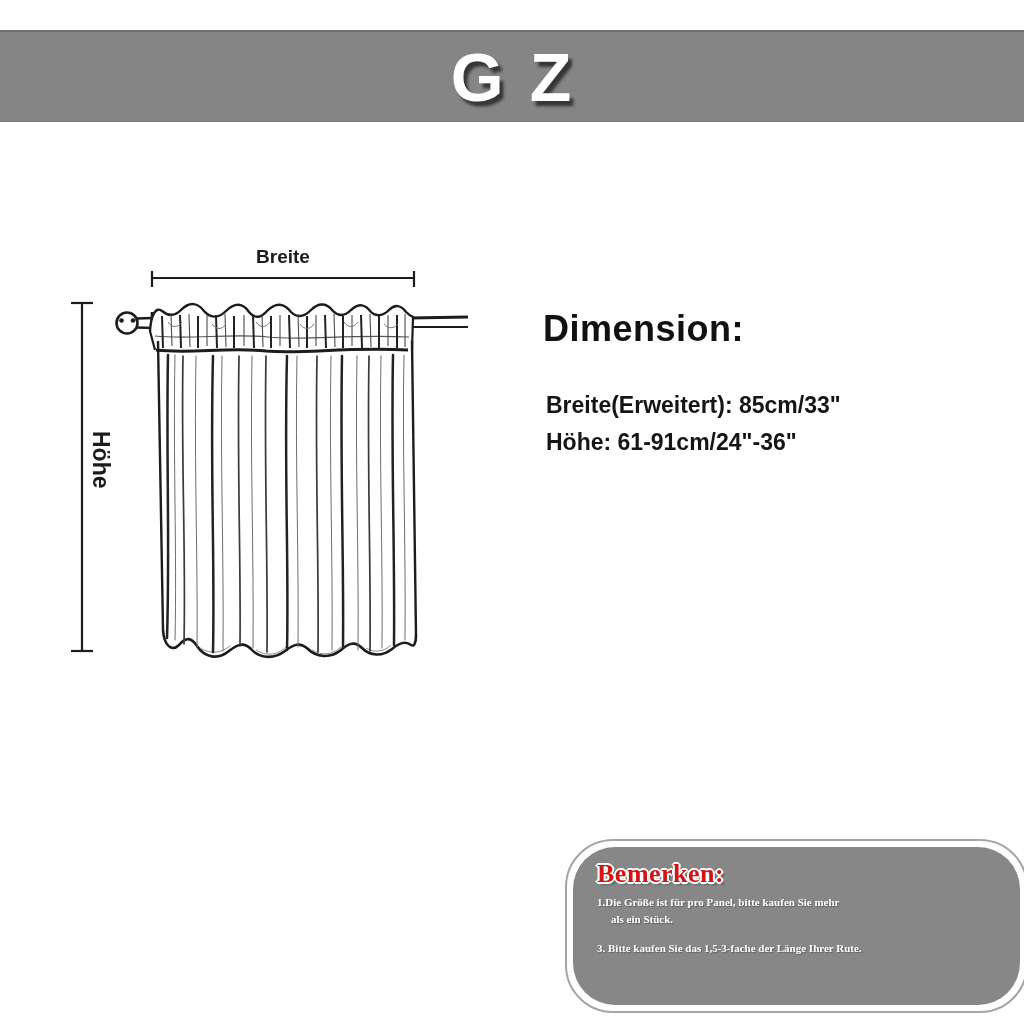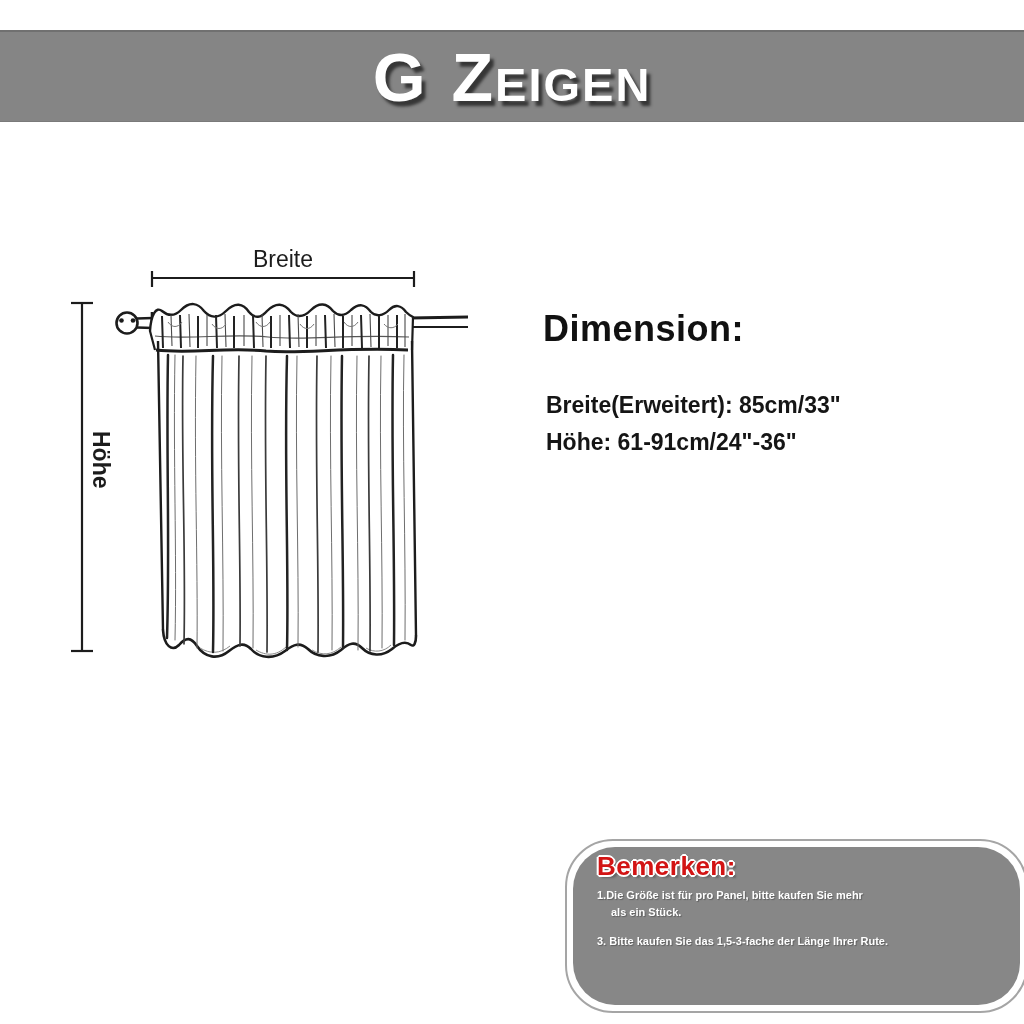--- a/index.html
+++ b/index.html
@@ -17,21 +17,21 @@
     color:#ffffff;font-weight:bold;letter-spacing:2px;line-height:1;
     text-shadow:4px 5px 3px rgba(40,40,40,0.85);
     display:flex;align-items:baseline;white-space:pre;
   }
   .banner-title .cap{font-size:68px;}
   .banner-title .sc{font-size:47px;}
   .banner-title .word-gap{display:inline-block;width:24px;}
   
   .label-breite{
     position:absolute;left:152px;top:246px;width:262px;text-align:center;
-    font-size:23px;font-weight:normal;color:#1c1c1c;
+    font-size:19px;font-weight:bold;color:#1c1c1c;
   }
   .label-hoehe{
     position:absolute;left:87px;top:431px;
     writing-mode:vertical-rl;font-size:23px;font-weight:bold;color:#1c1c1c;
   }
   .diagram-svg{position:absolute;left:0;top:0;width:1024px;height:1024px;}
   
   .dim{position:absolute;left:543px;top:308px;}
   .dim h2{
     margin:0;font-size:36px;font-weight:bold;color:#111111;letter-spacing:0.5px;text-align:center;
@@ -43,21 +43,21 @@
   .dim .dim-line.w{top:84px;}
   .dim .dim-line.h{top:121px;}
   
   .note-outer{
     position:absolute;left:565px;top:839px;width:447px;height:158px;
     background:#ffffff;border:2px solid #a5a5a5;border-radius:48px;
     padding:6px;box-sizing:content-box;
   }
   .note-inner{
     width:100%;height:100%;background:#878787;border-radius:42px;
-    box-sizing:border-box;padding:4px 10px 6px 24px;overflow:hidden;
+    box-sizing:border-box;padding:12px 10px 6px 24px;overflow:hidden;font-family:Liberation Serif, serif;
   }
   .note-heading{
     font-size:26px;font-weight:bold;color:#d21414;letter-spacing:0.5px;
     text-shadow:
       -1px -1px 0 #ffffff, 1px -1px 0 #ffffff,
       -1px  1px 0 #ffffff, 1px  1px 0 #ffffff,
       -2px  0   0 #ffffff, 2px  0   0 #ffffff,
        0   -2px 0 #ffffff, 0    2px 0 #ffffff,
        3px  3px 2px rgba(0,0,0,0.25);
   }
@@ -69,21 +69,21 @@
   .note.n2{margin-top:6px;}
   .note.n3{margin-top:13px;}
   .note .indent{padding-left:14px;}
 </style>
 </head>
 <body>
 
 <div class="canvas">
 
   <header class="banner">
-    <div class="banner-title"><span class="cap">G</span><span class="word-gap"></span><span class="cap">Z</span><span class="sc">EIGEN</span></div>
+    <div class="banner-title"><span class="cap">G</span><span class="word-gap"></span><span class="cap">Z</span></div>
   </header>
 
   <svg class="diagram-svg" viewBox="0 0 1024 1024" xmlns="http://www.w3.org/2000/svg">
 
     <g stroke="#1c1c1c" stroke-width="2.2" fill="none">
       <line x1="71" y1="303" x2="93" y2="303"></line>
       <line x1="82" y1="303" x2="82" y2="651"></line>
       <line x1="71" y1="651" x2="93" y2="651"></line>
     </g>
 

